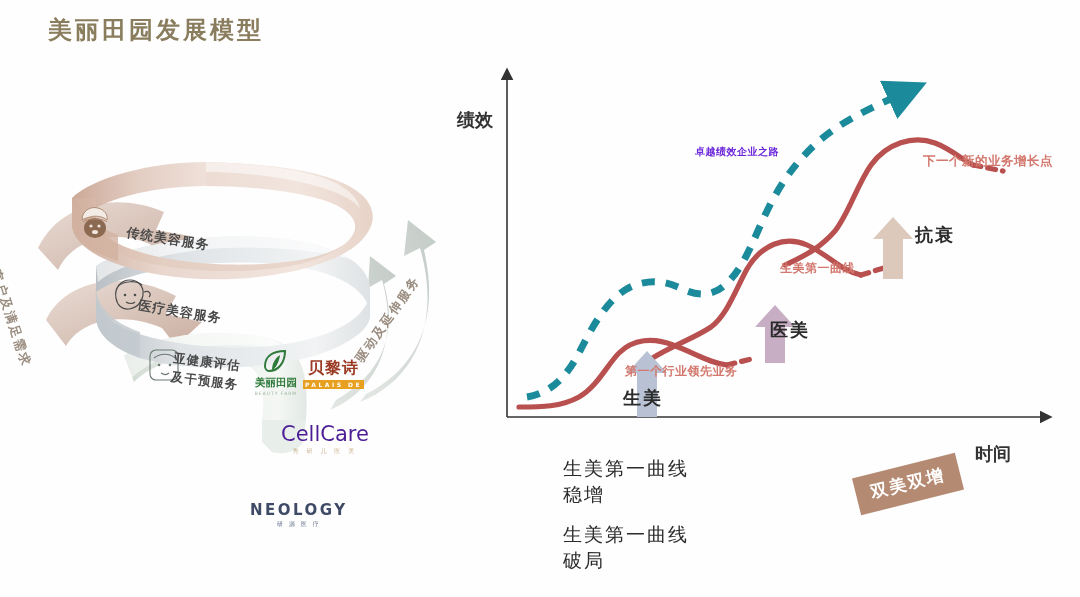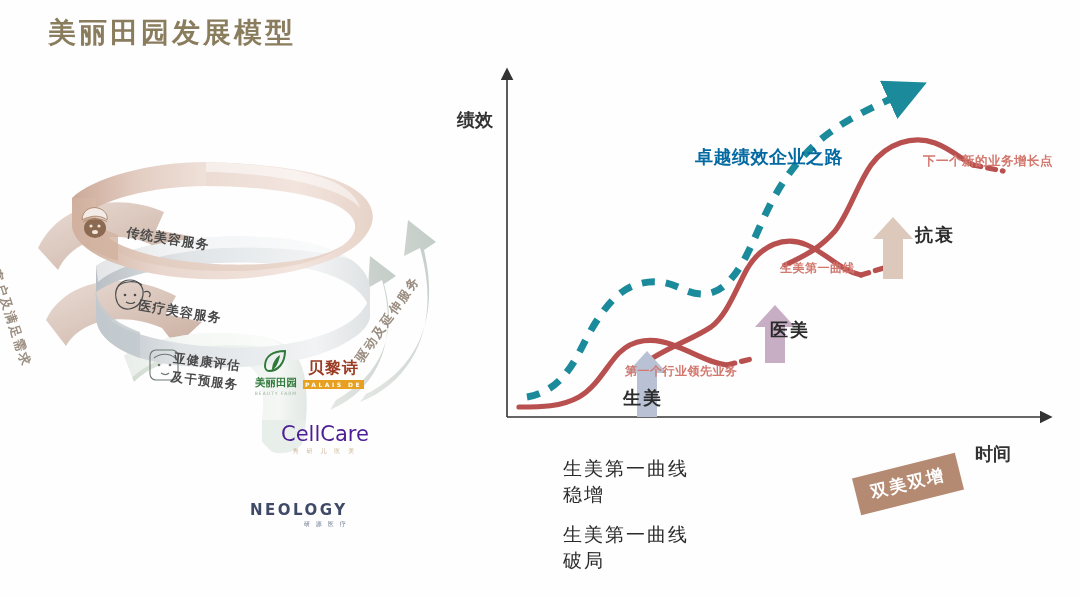--- a/index.html
+++ b/index.html
@@ -6,21 +6,21 @@
   html,body{margin:0;padding:0;background:#ffffff;}
   body{
     width:1080px;height:597px;position:relative;overflow:hidden;
     font-family:"DejaVu Sans","Liberation Sans",sans-serif;
     background:#fefefe;
   }
   
   #title-block{position:absolute;left:48px;top:16px;}
   #page-title{
     font-family:"DejaVu Serif","Liberation Serif",serif;
-    font-size:28px;font-weight:700;color:#8a7d5e;letter-spacing:3px;
+    font-size:24px;font-weight:700;color:#8a7d5e;letter-spacing:3px;
     line-height:1.2;white-space:nowrap;
   }
   #page-subtitle{
     margin-top:12px;margin-left:3px;
     font-family:"DejaVu Serif","Liberation Serif",serif;
     font-size:15px;color:#8d8368;letter-spacing:2px;white-space:nowrap;
   }
 
   
   #spiral-diagram{position:absolute;left:0px;top:120px;width:470px;height:340px;}
@@ -65,21 +65,21 @@
     letter-spacing:2.5px;padding:1px 2px;margin-top:1px;
   }
 
   #logo-cellcare{left:281px;top:304px;text-align:center;}
   #logo-cellcare .cc-name{
     font-family:"DejaVu Sans","Liberation Sans",sans-serif;
     font-size:21px;color:#4c1d95;letter-spacing:0px;line-height:1;
   }
   #logo-cellcare .cc-sub{font-size:6px;color:#cbb48f;letter-spacing:3px;margin-top:2px;}
 
-  #logo-neology{left:250px;top:383px;text-align:right;}
+  #logo-neology{left:250px;top:383px;text-align:center;}
   #logo-neology .neo-name{
     font-family:"DejaVu Sans","Liberation Sans",sans-serif;
     font-size:15px;font-weight:700;color:#3e4a66;letter-spacing:2.5px;line-height:1;
   }
   #logo-neology .neo-sub{font-size:6px;color:#5d6a85;letter-spacing:2px;margin-top:2px;}
 
   
   #growth-chart{position:absolute;left:455px;top:55px;width:620px;height:410px;}
   #chart-svg{position:absolute;left:0;top:0;}
 
@@ -89,21 +89,21 @@
     font-size:18px;font-weight:700;color:#333;white-space:nowrap;
   }
   #axis-y-label{left:2px;top:53px;}
   #axis-x-label{left:520px;top:387px;}
 
   .curve-annotation{
     position:absolute;
     font-family:"DejaVu Sans","Liberation Sans",sans-serif;
     font-weight:700;white-space:nowrap;
   }
-  #annot-teal{left:240px;top:90px;font-size:18px;color:#0369a1;letter-spacing:0.5px;}
+  #annot-teal{left:240px;top:90px;font-size:10px;color:#6d28d9;letter-spacing:0.5px;}
   #annot-next-growth{left:468px;top:98px;font-size:12.5px;color:#d3786e;letter-spacing:0.5px;}
   #annot-new-growth{left:325px;top:205px;font-size:12px;color:#d3786e;letter-spacing:0.5px;}
   #annot-first-lead{left:170px;top:308px;font-size:12px;color:#d3786e;letter-spacing:0.5px;}
 
   .stage-name{
     position:absolute;
     font-family:"DejaVu Serif","Liberation Serif",serif;
     font-size:18px;font-weight:700;color:#2b2b2b;white-space:nowrap;letter-spacing:2px;
   }
   #stage-1{left:168px;top:331px;}

